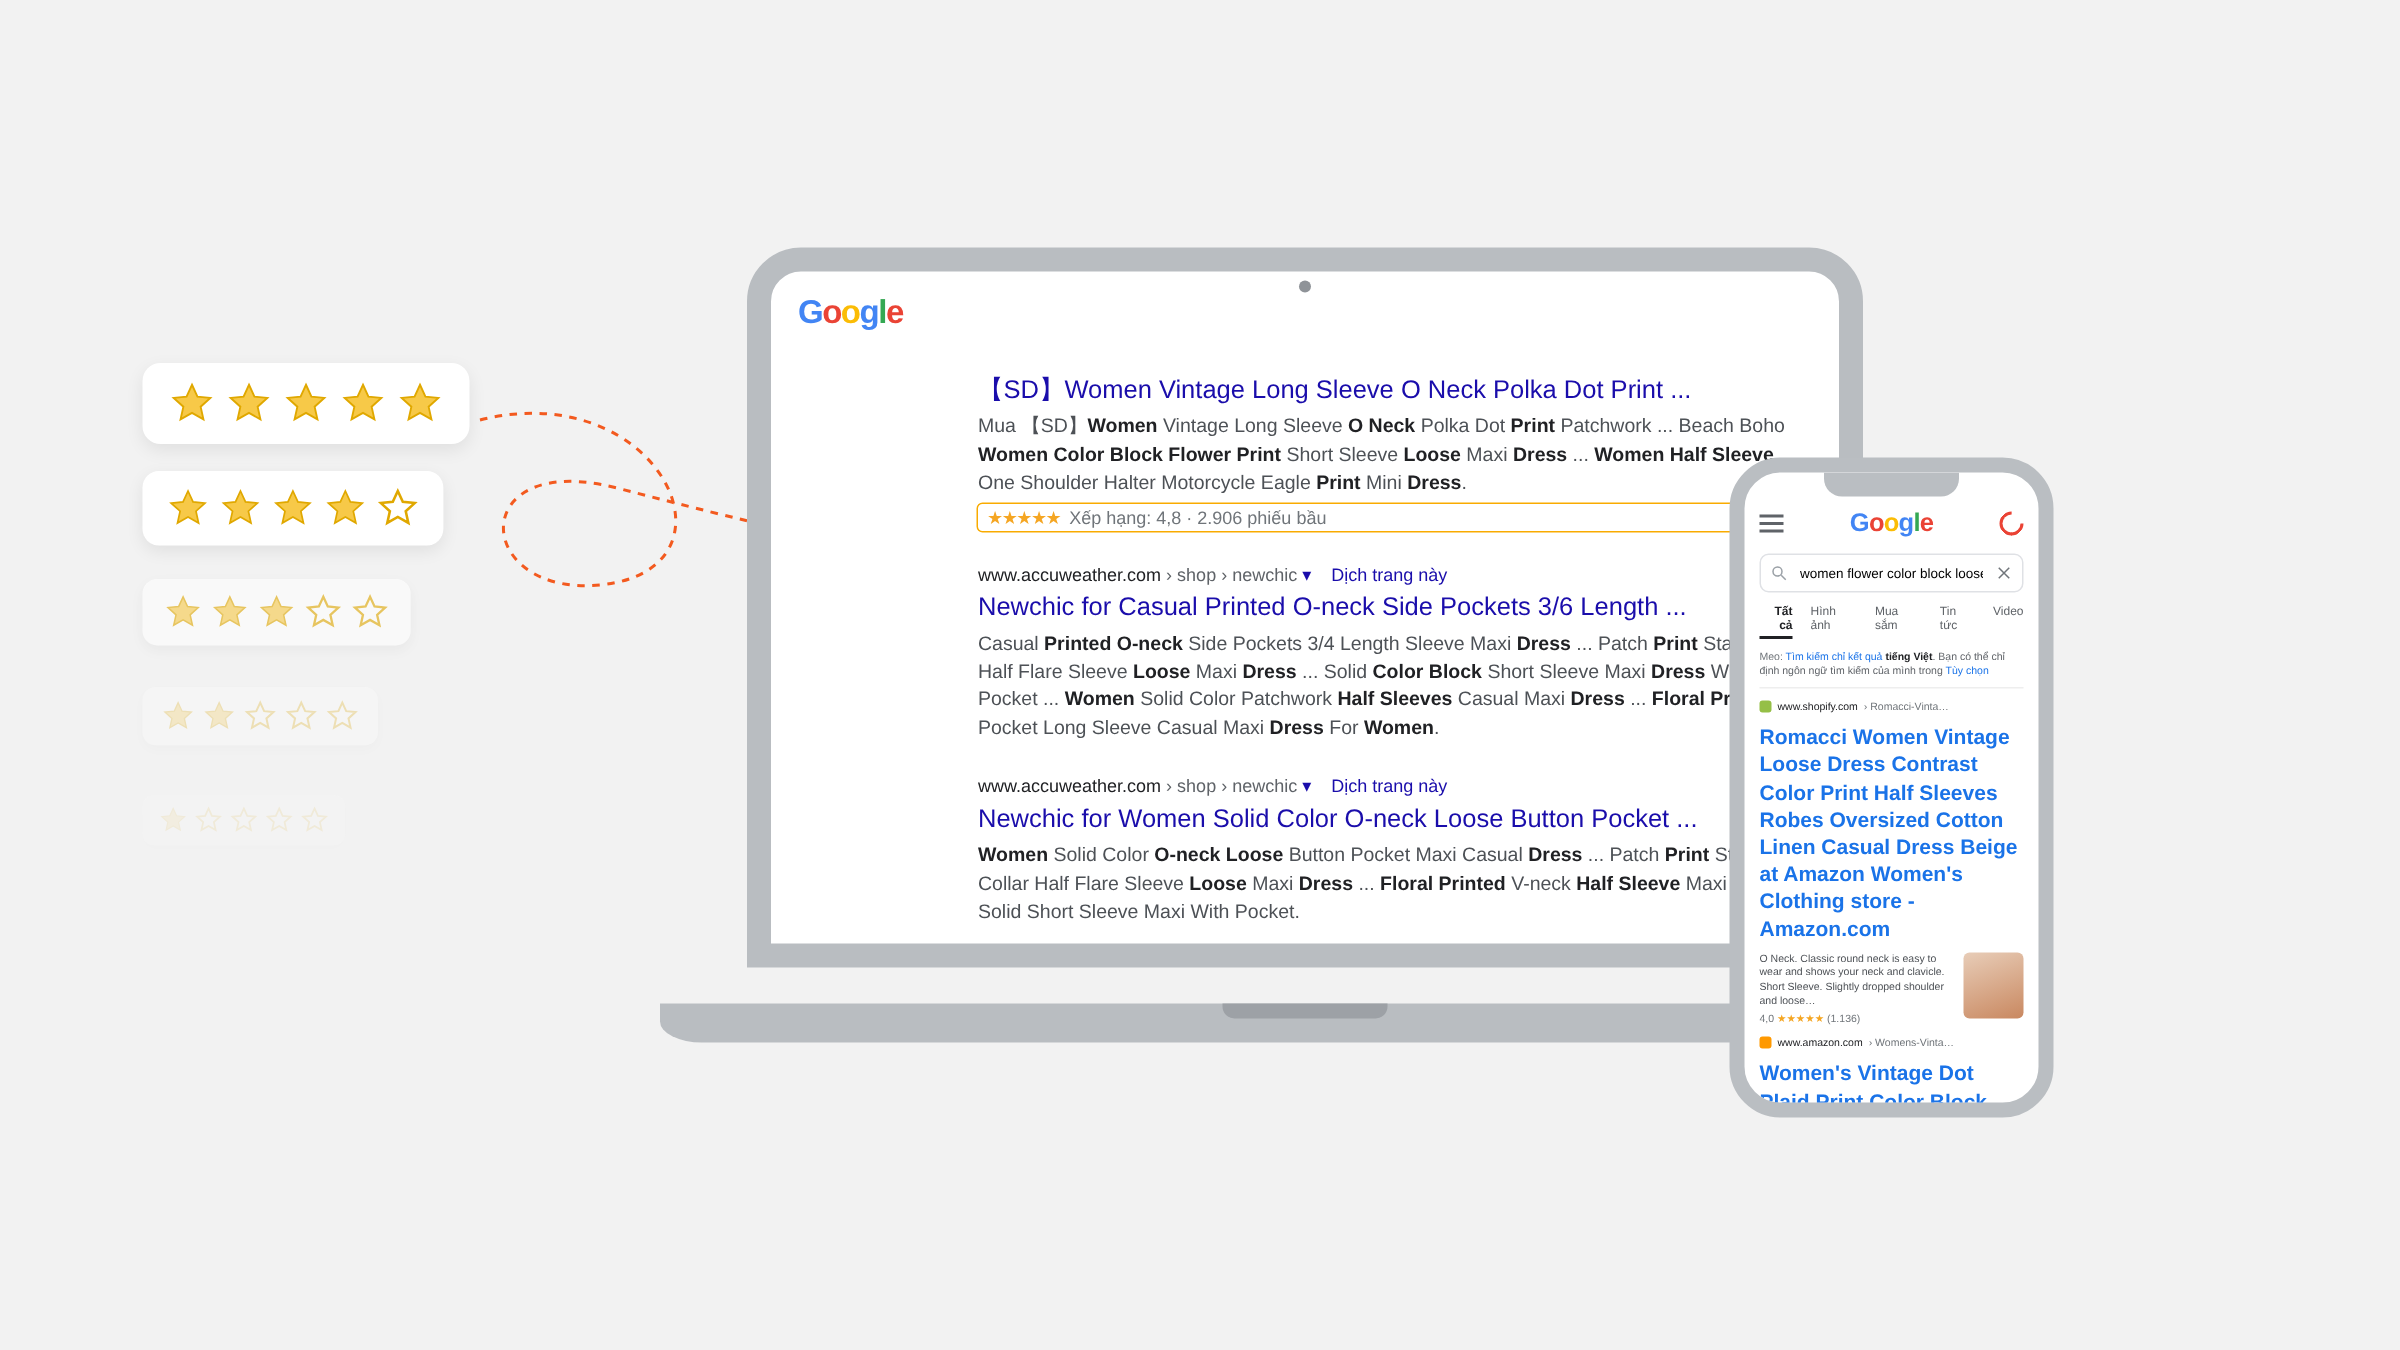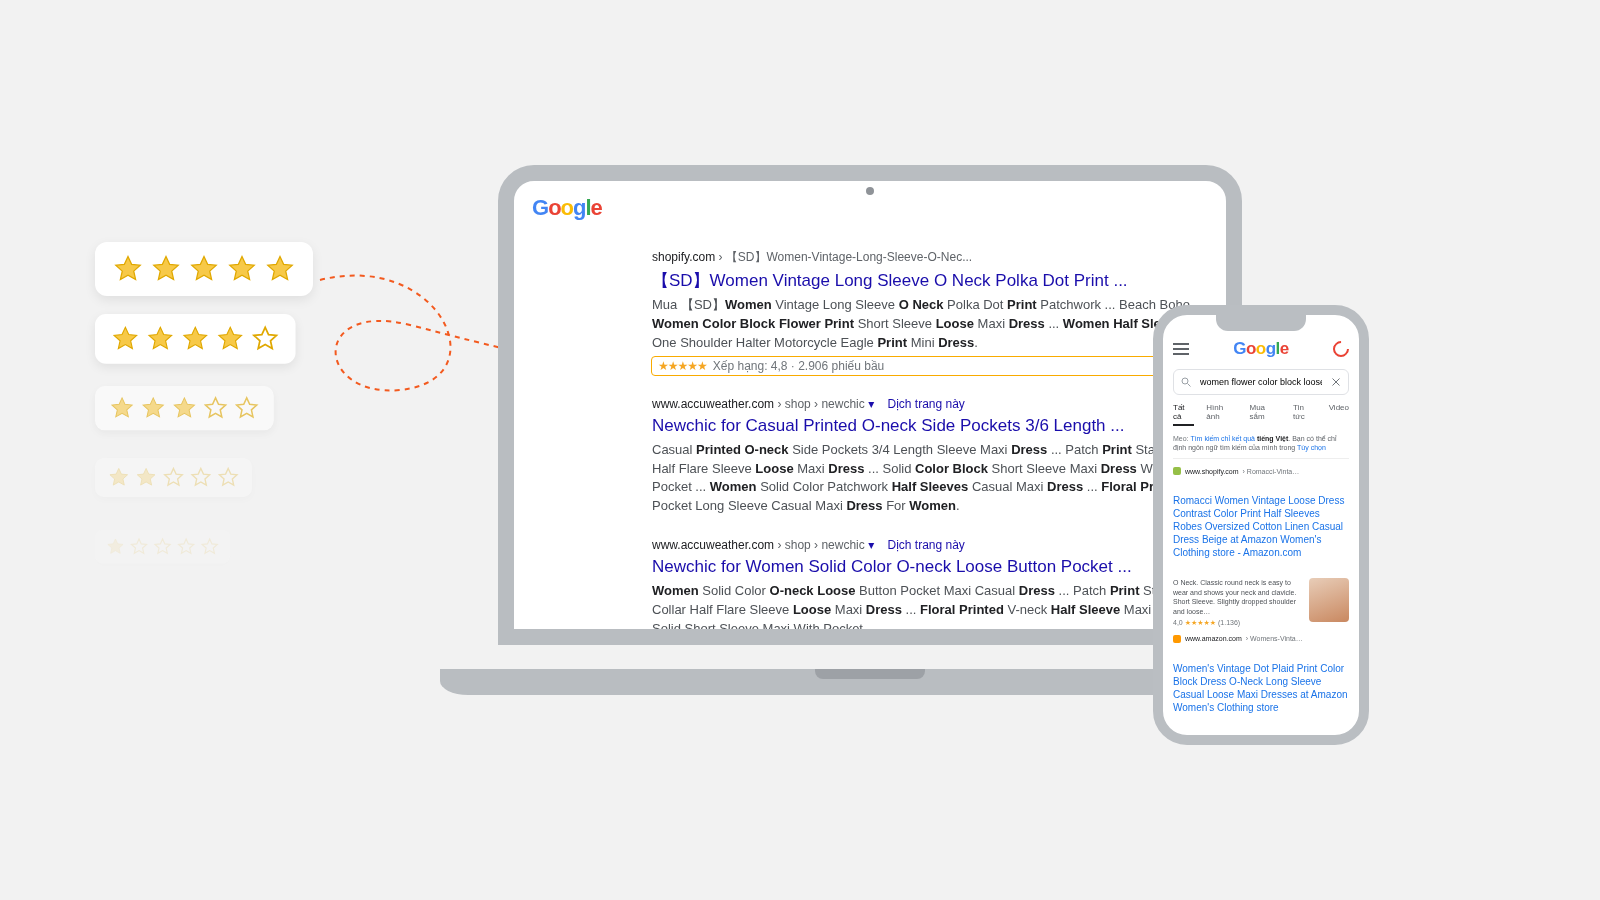--- a/index.html
+++ b/index.html
@@ -89,31 +89,31 @@
   .m-logo span:nth-child(1){color:var(--google-blue);}
   .m-logo span:nth-child(2){color:var(--google-red);}
   .m-logo span:nth-child(3){color:var(--google-yellow);}
   .m-logo span:nth-child(4){color:var(--google-blue);}
   .m-logo span:nth-child(5){color:var(--google-green);}
   .m-logo span:nth-child(6){color:var(--google-red);}
   .m-app{width:16px;height:16px;border:2px solid #EA4335;border-radius:50%;border-top-color:transparent;transform:rotate(45deg);}
   .m-search{margin-top:8px;height:26px;border:1px solid #dfe1e5;border-radius:6px;display:flex;align-items:center;padding:0 6px;gap:6px;}
   .m-search input{flex:1;border:0;outline:0;font-size:9px;}
   .m-tabs{display:flex;gap:12px;margin-top:8px;font-size:8px;color:#5f6368;}
-  .m-tabs span.active{color:#202124;font-weight:400;border-bottom:2px solid #202124;padding-bottom:3px;}
+  .m-tabs span.active{color:#202124;font-weight:700;border-bottom:2px solid #202124;padding-bottom:3px;text-align:right;}
   .m-tip{margin-top:8px;font-size:7px;color:#5f6368;line-height:1.3;padding-bottom:6px;border-bottom:1px solid #eee;}
   .m-tip .lb{color:#70757a;}
   .m-tip .ln{color:#1a73e8;}
   .m-tip b{color:#202124;}
   .m-res{margin-top:8px;}
   .m-res .u{font-size:7px;color:#202124;display:flex;align-items:center;gap:4px;}
   .m-res .u .fav{width:8px;height:8px;background:#95bf47;border-radius:2px;}
   .m-res .u .fav2{width:8px;height:8px;background:#ff9900;border-radius:2px;}
   .m-res .u .p{color:#70757a;}
-  .m-res h4{margin:19px 0;font-size:10px;font-weight:400;color:#1a73e8;line-height:1.3;}
+  .m-res h4{margin:7px 0;font-size:14px;font-weight:700;color:#1a73e8;line-height:1.3;}
   .m-res .body{display:flex;gap:6px;}
   .m-res .d{font-size:7px;color:#4d5156;line-height:1.35;flex:1;}
   .m-res .thumb{width:40px;height:44px;background:linear-gradient(160deg,#e8cdb8,#c98860);border-radius:4px;flex-shrink:0;}
   .m-res .rate{font-size:7px;color:#70757a;margin-top:3px;}
   .m-res .rate .st{color:#f5a623;}
 
 </style>
 </head>
 <body>
 
@@ -222,21 +222,20 @@
       <span class="laptop-camera"></span>
       <div class="gpage">
         <div class="g-top">
           <span class="g-logo">
             <span>G</span><span>o</span><span>o</span><span>g</span><span>l</span><span>e</span>
           </span>
         </div>
 
         <div class="results" id="desktop-results">
             <div class="res">
-              <div class="url"><span>shopify.com</span> <span class="path">› 【SD】Women-Vintage-Long-Sleeve-O-Nec...</span></div>
               <h3>【SD】Women Vintage Long Sleeve O Neck Polka Dot Print ...</h3>
               <div class="desc">Mua 【SD】<b>Women</b> Vintage Long Sleeve <b>O Neck</b> Polka Dot <b>Print</b> Patchwork ... Beach Boho <b>Women Color Block Flower Print</b> Short Sleeve <b>Loose</b> Maxi <b>Dress</b> ... <b>Women Half Sleeve</b> One Shoulder Halter Motorcycle Eagle <b>Print</b> Mini <b>Dress</b>.</div>
               <div class="rating res-highlight">
                 <span class="tiny-stars">★★★★★</span>
                 <span>Xếp hạng: 4,8 · 2.906 phiếu bầu</span>
               </div>
             </div>
             <div class="res">
               <div class="url"><span>www.accuweather.com</span> <span class="path">› shop › newchic</span> <span style="color:#1a0dab">▾</span> <span class="link">Dịch trang này</span></div>
               <h3>Newchic for Casual Printed O-neck Side Pockets 3/6 Length ...</h3>

